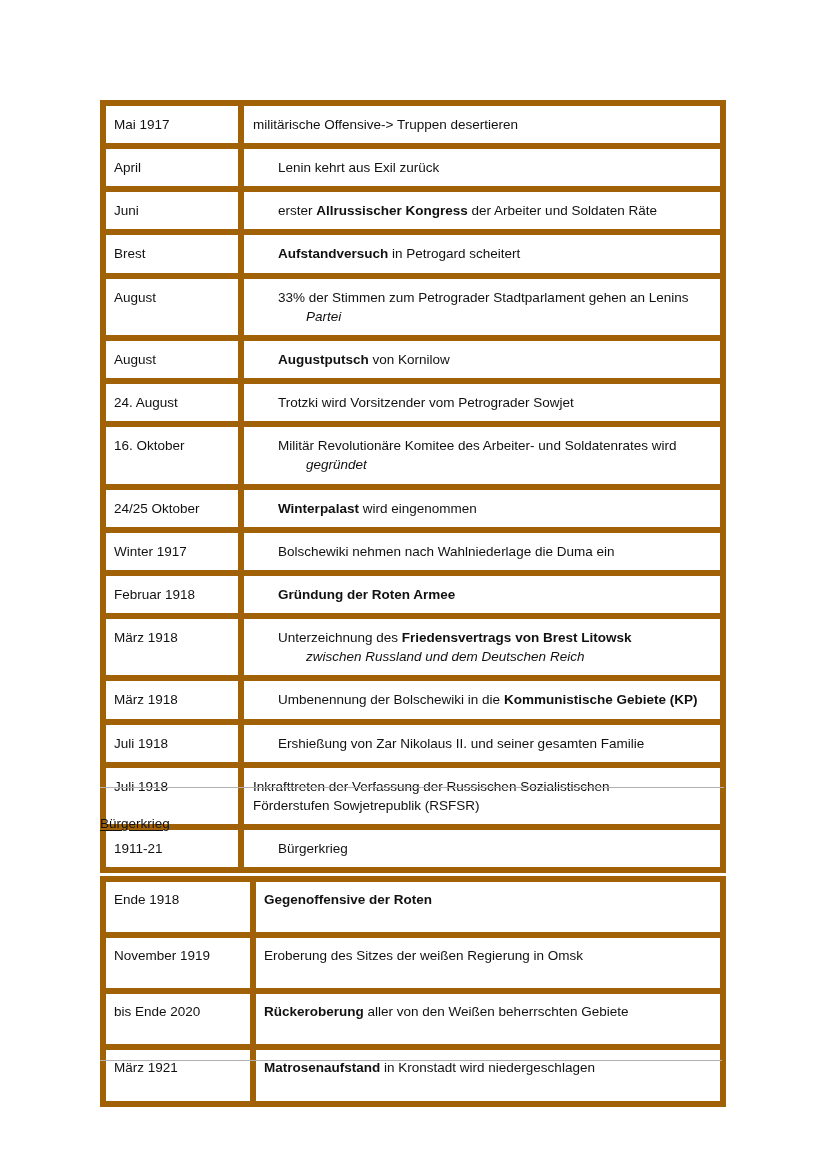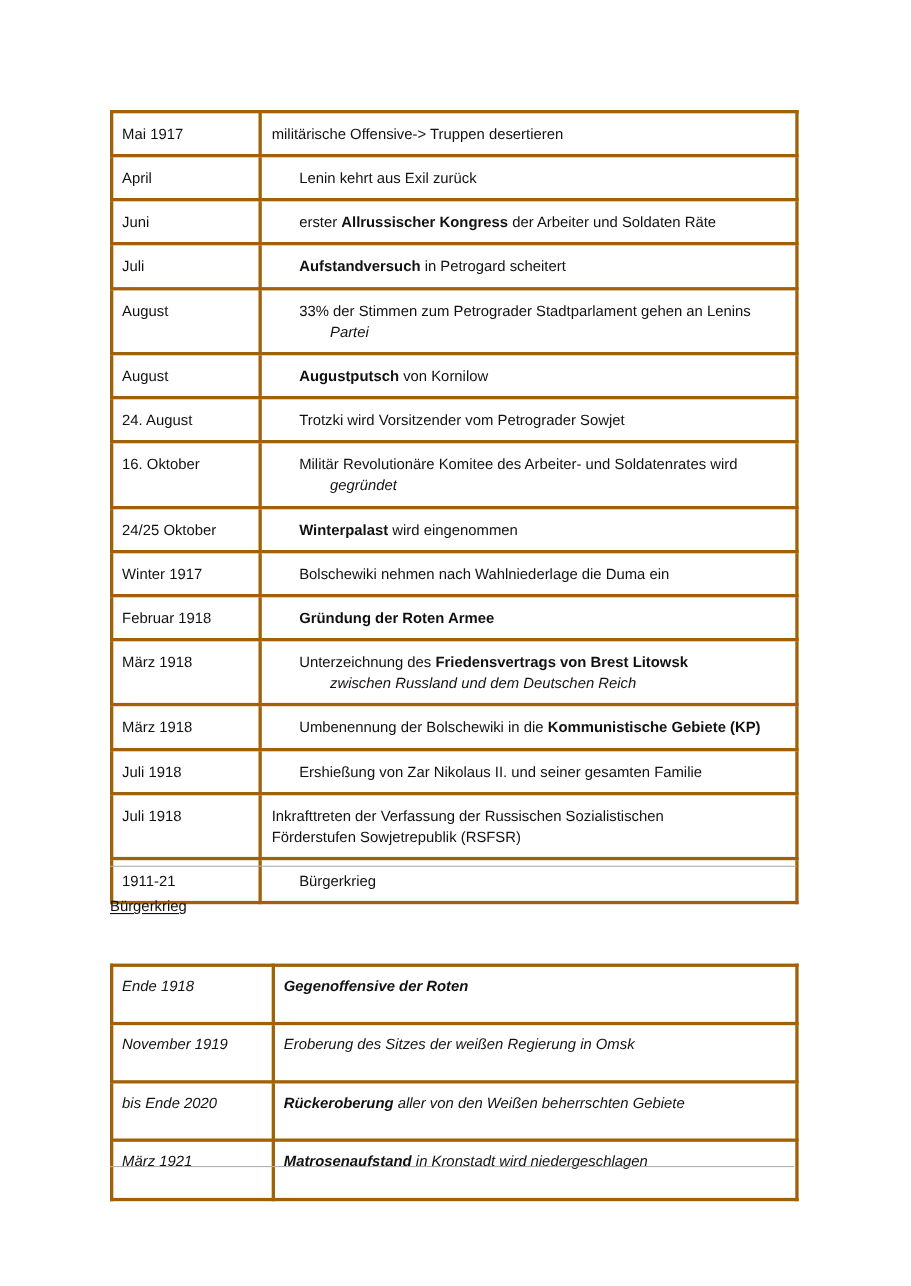--- a/index.html
+++ b/index.html
@@ -24,21 +24,21 @@
   }
 
   
   .doc-table {
     position: absolute;
     border-collapse: collapse;
     table-layout: fixed;
     font-size: 13.5px;
   }
   .doc-table td {
-    border: 3px solid #a16207;
+    border: 6px solid #a16207;
     vertical-align: top;
     line-height: 1.42;
     color: #111111;
   }
 
   
   #table-timeline {
     left: 100px;
     top: 100px;
     width: 626px;
@@ -51,21 +51,20 @@
   #table-timeline td.event-cell {
     padding: 9px 8px 9px 9px;
   }
 
   
   #table-civilwar {
     left: 100px;
     top: 876px;
     width: 626px;
     font-size: 13.5px;
-    font-style: italic;
   }
   #table-civilwar td.date-cell {
     width: 132px;
     padding: 8px 4px 8px 8px;
     white-space: nowrap;
   }
   #table-civilwar td.event-cell {
     padding: 8px 8px 23px 8px;
   }
 
@@ -149,21 +148,21 @@
         </tr>
         <tr>
           <td class="date-cell">Juni</td>
           <td class="event-cell">
             <span class="txt indent">
               <span class="first-line"><span>erster </span><b>Allrussischer Kongress</b><span> der Arbeiter und Soldaten Räte</span></span>
             </span>
           </td>
         </tr>
         <tr>
-          <td class="date-cell">Juli</td>
+          <td class="date-cell">Brest</td>
           <td class="event-cell">
             <span class="txt indent">
               <span class="first-line"><b>Aufstandversuch</b><span> in Petrogard scheitert</span></span>
             </span>
           </td>
         </tr>
         <tr>
           <td class="date-cell">August</td>
           <td class="event-cell">
             <span class="txt indent">

